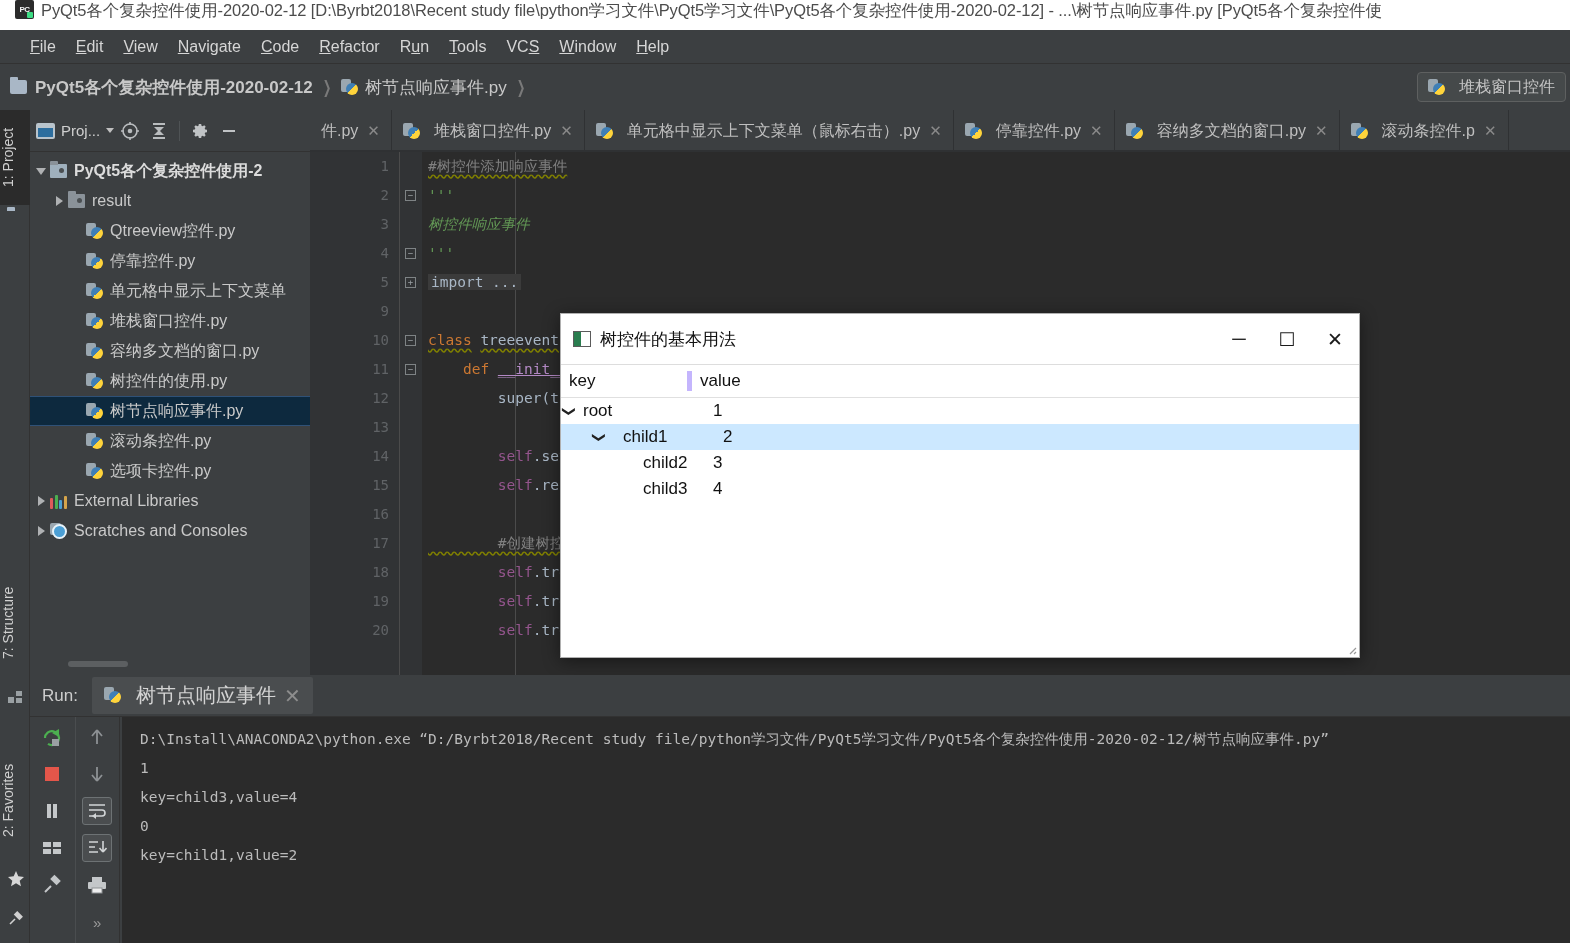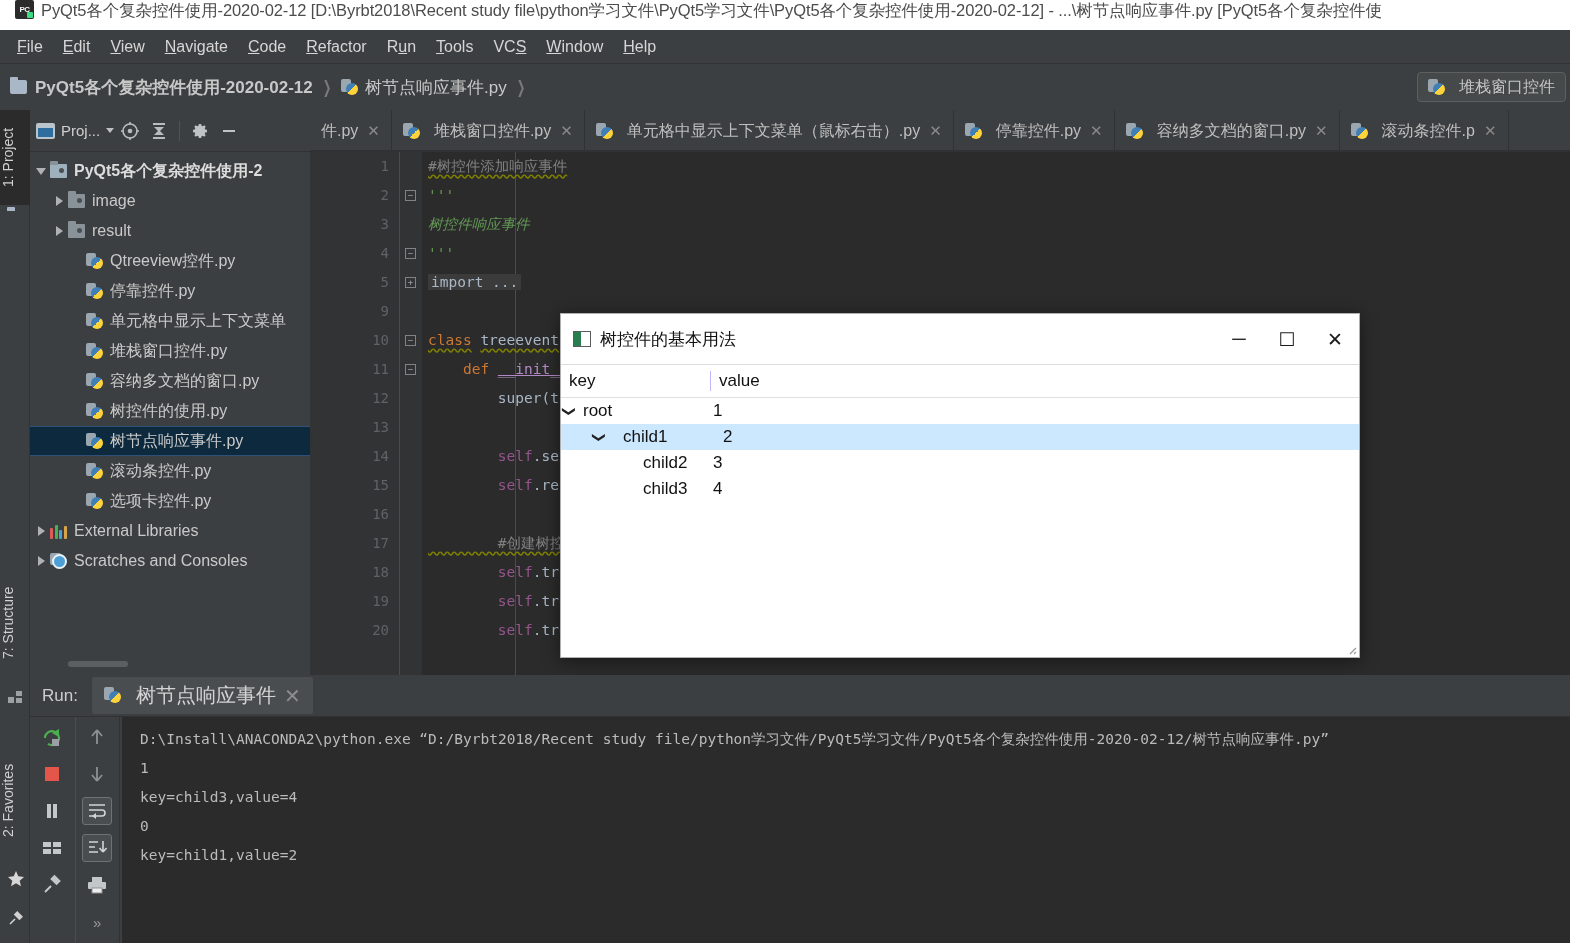--- a/index.html
+++ b/index.html
@@ -30,21 +30,21 @@
     background:#3ddc84; border-radius:1px;
   }
   .titlebar .tb-text {
     color:#4c4c4c; font-size:16.5px; font-family:"Liberation Sans", sans-serif;
     letter-spacing:-.1px;
   }
 
   
   .menubar {
     position:absolute; left:0; top:30px; width:1570px; height:34px;
-    background:#3c3f41; display:flex; align-items:center; padding-left:7px;
+    background:#3c3f41; display:flex; align-items:center; padding-left:20px;
     border-bottom:1px solid #323232;
   }
   .menubar .mi {
     padding:3px 10px; font-size:16px; color:#d6d6d6; cursor:default;
     font-family:"Liberation Sans", sans-serif;
   }
   .menubar .mi u { text-decoration:underline; }
 
   
   .navbar {
@@ -189,21 +189,21 @@
   }
   .qt-title { height:50px; display:flex; align-items:center; padding-left:12px; background:#fff;}
   .qt-app-ic{width:18px;height:16px;flex:0 0 18px;margin-right:9px;border:1px solid #5b5b5b;
     background:linear-gradient(90deg,#2a7d4f 0 45%, #ffffff 45% 100%);}
   .qt-title-text{font-size:17px;color:#111; font-family:"Liberation Sans",sans-serif;}
   .qt-btns{margin-left:auto;display:flex;height:50px;}
   .qt-btn{width:48px;height:50px;display:flex;align-items:center;justify-content:center;color:#1a1a1a;font-size:19px;}
   .qt-body{position:absolute;left:0;top:50px;right:0;bottom:0;border-top:1px solid #ddd;}
   .qt-header{display:flex;height:33px;border-bottom:1px solid #e0e0e0;align-items:center;}
   .qt-hc{font-size:17px;color:#111;padding-left:8px;}
-  .qt-hc.c1{width:150px;border-right:1px solid #c4b5fd;}
+  .qt-hc.c1{width:131px;border-right:5px solid #c4b5fd;}
   .qt-hc.c2{flex:1;}
   .qt-row{display:flex;align-items:center;height:26px;font-size:17px;color:#111;}
   .qt-row.sel{background:#cce8ff;}
   .qt-chev{width:16px;flex:0 0 16px;display:inline-block;text-align:center;font-size:13px;color:#222;}
   .qt-key{display:inline-block;text-align:center;}
   .qt-resizer{position:absolute;right:2px;bottom:2px;width:12px;height:12px;}
 
   
   .runwin { position:absolute; left:30px; top:675px; width:1540px; height:268px; background:#3c3f41;}
   .run-head{height:42px;display:flex;align-items:center;padding-left:12px;gap:14px;border-bottom:1px solid #323232;}
@@ -333,27 +333,20 @@
           </svg>
       </div>
     </div>
     <div class="proj-tree" id="projtree">
         <div class="trow" style="padding-left: 2px;">
           <span class="arrow open">
             <i></i>
           </span>
           <span class="modfolder blue"></span>
           <span class="tnode-label bold">PyQt5各个复杂控件使用-2</span>
-        </div>
-        <div class="trow" style="padding-left: 20px;">
-          <span class="arrow">
-            <i></i>
-          </span>
-          <span class="modfolder"></span>
-          <span class="tnode-label">image</span>
         </div>
         <div class="trow" style="padding-left: 20px;">
           <span class="arrow">
             <i></i>
           </span>
           <span class="modfolder"></span>
           <span class="tnode-label">result</span>
         </div>
         <div class="trow" style="padding-left: 38px;">
           <span class="arrow"></span>

